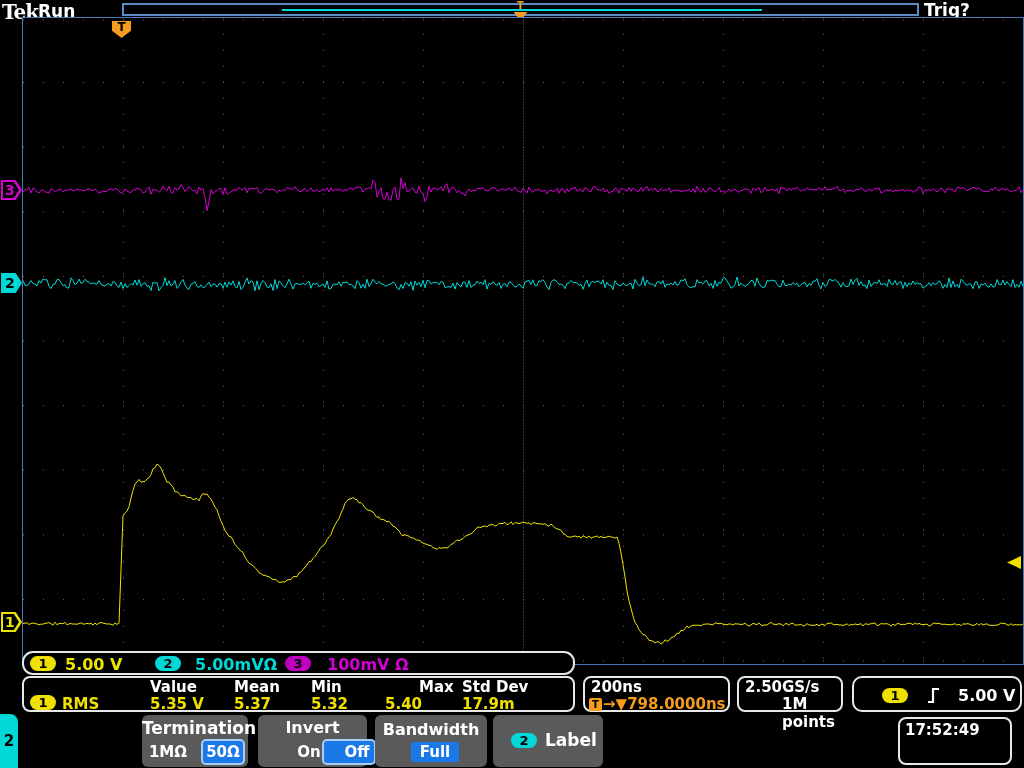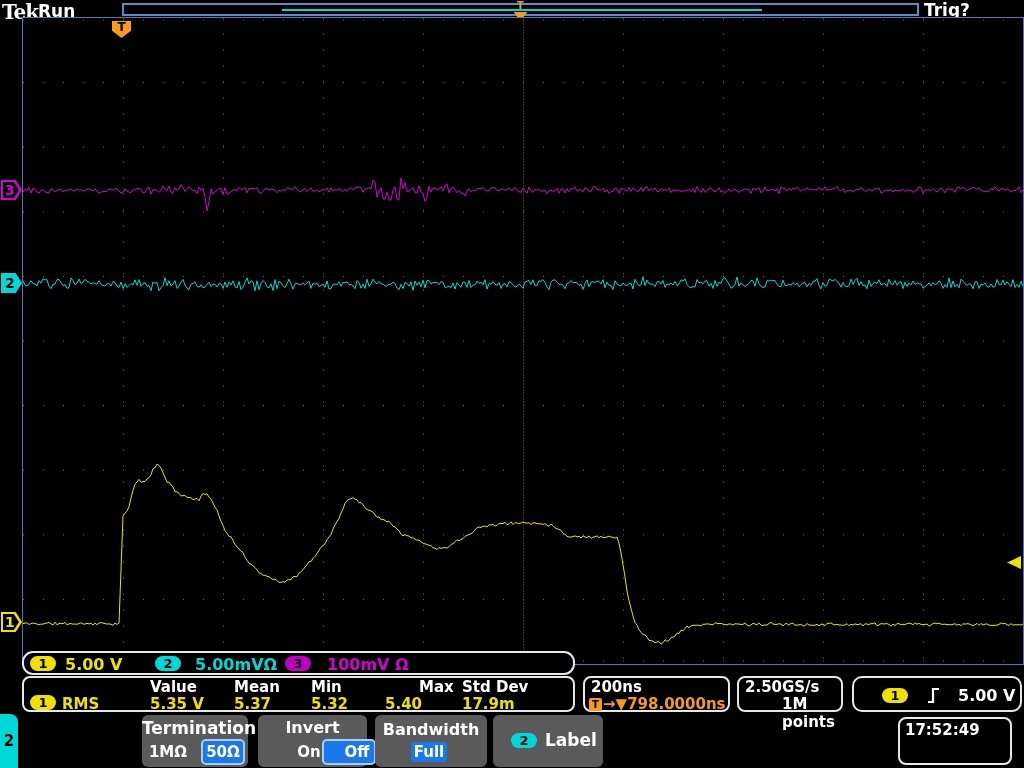--- a/index.html
+++ b/index.html
@@ -175,21 +175,21 @@
   </div>
 
   <div class="abs mbox" id="box-invert">
     <div class="title">Invert</div>
     <div class="opt opt-plain" style="left:28px;width:32px;margin-left:7px;">On</div>
     <div class="opt opt-sel" style="left:64px;width:34px;padding-left:16px;">Off</div>
   </div>
 
   <div class="abs mbox" id="box-bandwidth">
     <div class="title" style="top:5px;">Bandwidth</div>
-    <div class="opt opt-hl" style="left:36px;top:27px;width:36px;height:20px;line-height:20px;">Full</div>
+    <div class="opt opt-hl" style="left:36px;top:27px;width:48px;height:20px;line-height:20px;">Full</div>
   </div>
 
   <div class="abs mbox" id="box-label">
     <span class="badge b-c">2</span>
     <span id="label-text">Label</span>
   </div>
 
 
   <div class="abs" id="datebox">
     <div>17:52:49</div>

